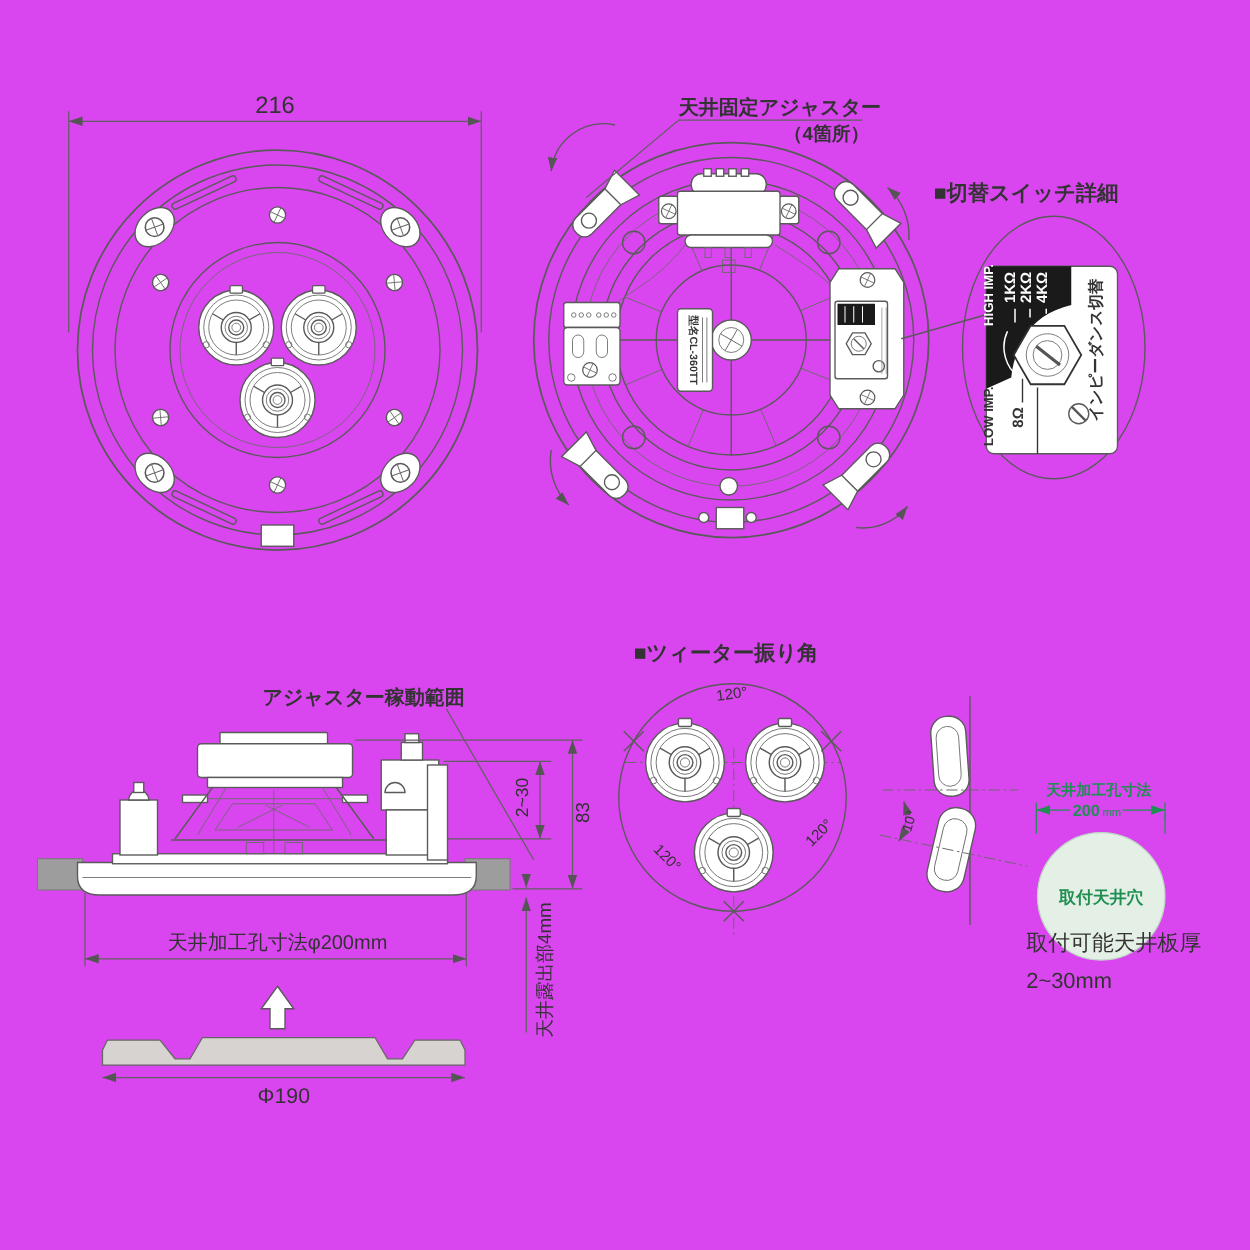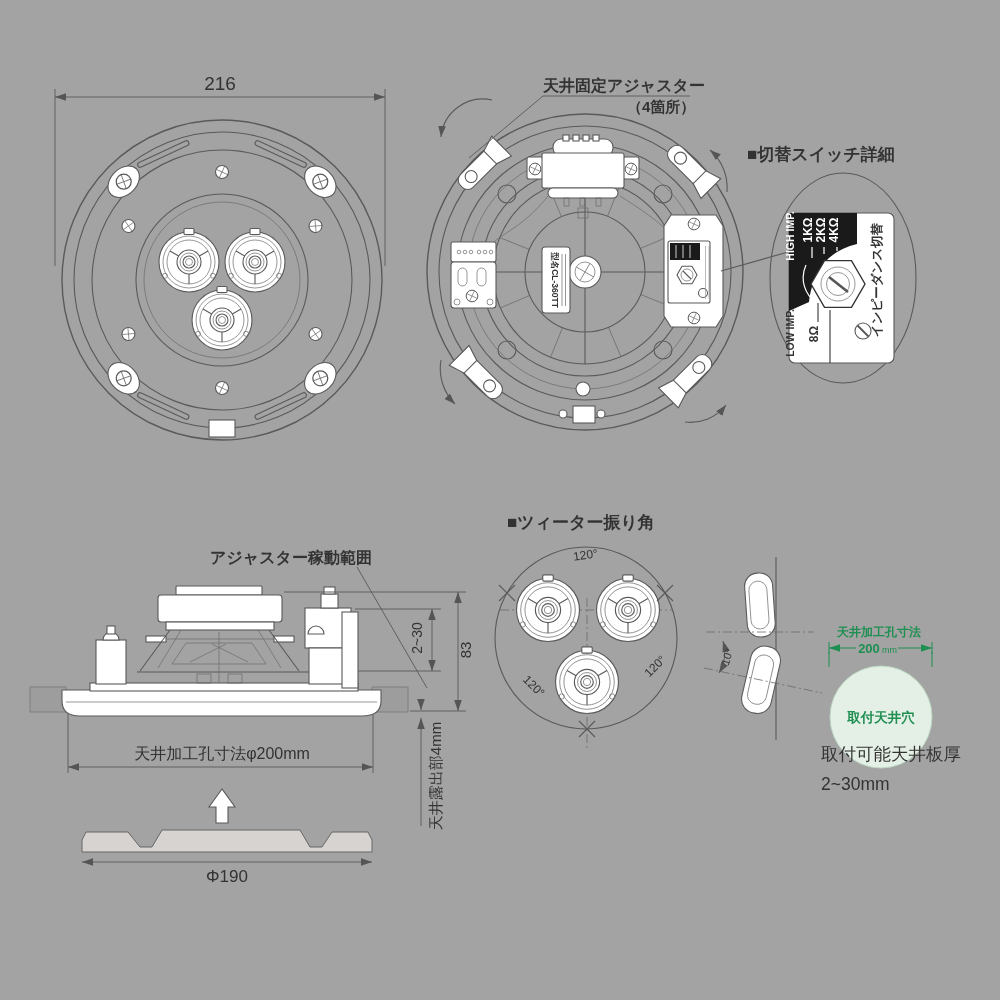--- a/index.html
+++ b/index.html
@@ -1,16 +1,16 @@
 <!DOCTYPE html>
 <html><head>
 <meta charset="utf-8">
 <style>
   html,body{margin:0;padding:0;background:#fff;}
-  #stage{position:relative;width:1000px;height:1000px;background:#a3a3a3;overflow:hidden;
+  #stage{position:relative;width:1000px;height:1000px;background:#d946ef;overflow:hidden;
          font-family:"Liberation Sans","DejaVu Sans",sans-serif;}
   svg text{font-family:"Liberation Sans","DejaVu Sans",sans-serif;}
   .s  {stroke:#5a5a5a;fill:none;stroke-width:1.1;}
   .s2 {stroke:#5a5a5a;fill:none;stroke-width:1.4;}
   .sf {stroke:#5a5a5a;fill:#ffffff;stroke-width:1.1;}
   .st {stroke:#6a6a6a;fill:none;stroke-width:0.7;}
   .d  {stroke:#606060;fill:none;stroke-width:1;}
   .dd {stroke:#6a6a6a;fill:none;stroke-width:0.8;stroke-dasharray:9,3,2,3;}
   .gl {stroke:#1f8f52;fill:none;stroke-width:1;}
   .t  {fill:#333;}

